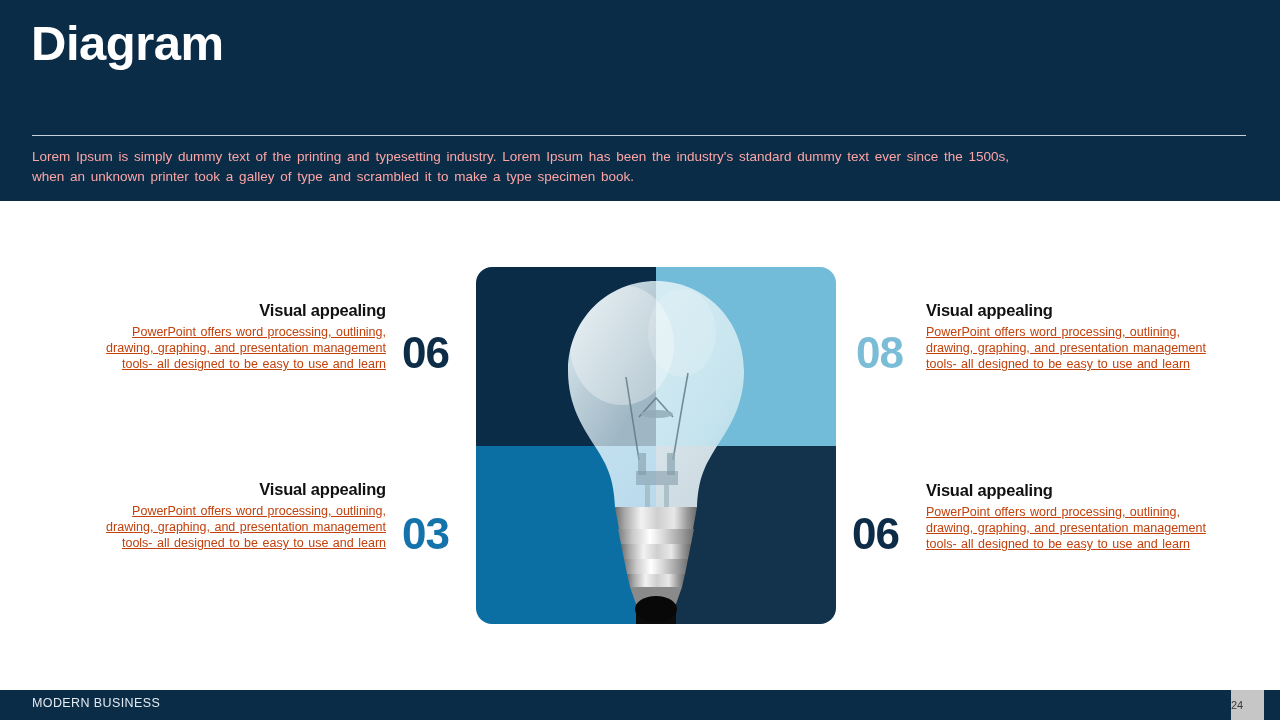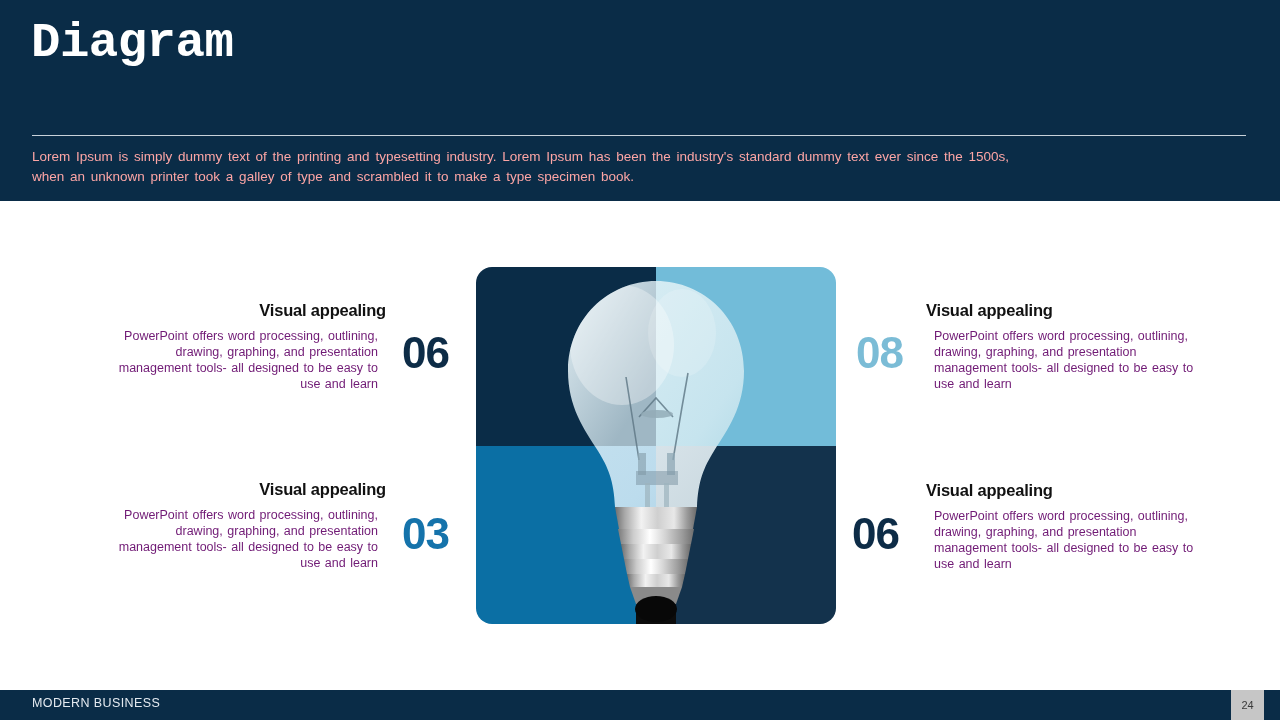--- a/index.html
+++ b/index.html
@@ -26,21 +26,20 @@
   }
   #slide-title {
     position: absolute;
     left: 31px;
     top: 17px;
     font-size: 49px;
     font-weight: bold;
     color: #ffffff;
     letter-spacing: -0.5px;
     line-height: 1.08;
-    font-family: Liberation Mono, monospace;
   }
   #slide-subtitle {
     position: absolute;
     left: 33px;
     top: 88px;
     font-size: 23px;
     font-weight: normal;
     color: #ffffff;
     letter-spacing: 0px;
   }
@@ -112,23 +111,24 @@
     font-size: 16.5px;
     font-weight: bold;
     color: #111111;
     letter-spacing: -0.2px;
     margin: 0 0 4px 0;
     line-height: 1.15;
   }
   .block-body {
     font-size: 12.5px;
     line-height: 16px;
-    color: #701a75;
-    margin: 8px;
+    color: #c2410c;
+    margin: 0;
     word-spacing: 1px;
+    text-decoration: underline;
   }
 
   #block-02 { left: 85px;  top: 100px; }
   #block-03 { left: 85px;  top: 279px; }
   #block-01 { left: 910px; top: 100px; }
   #block-04 { left: 910px; top: 280px; }
 
   .number {
     position: absolute;
     font-size: 44px;
@@ -160,21 +160,21 @@
   }
   #page-number-box {
     position: absolute;
     right: 16px;
     top: 0px;
     width: 33px;
     height: 30px;
     background: #c6c6c6;
     display: flex;
     align-items: center;
-    justify-content: center;
+    justify-content: flex-start;
   }
   #page-number {
     font-size: 11px;
     color: #3a3a3a;
   }
 </style>
 </head>
 <body>
 
 <div id="header" style="background: rgb(10, 44, 71);">

